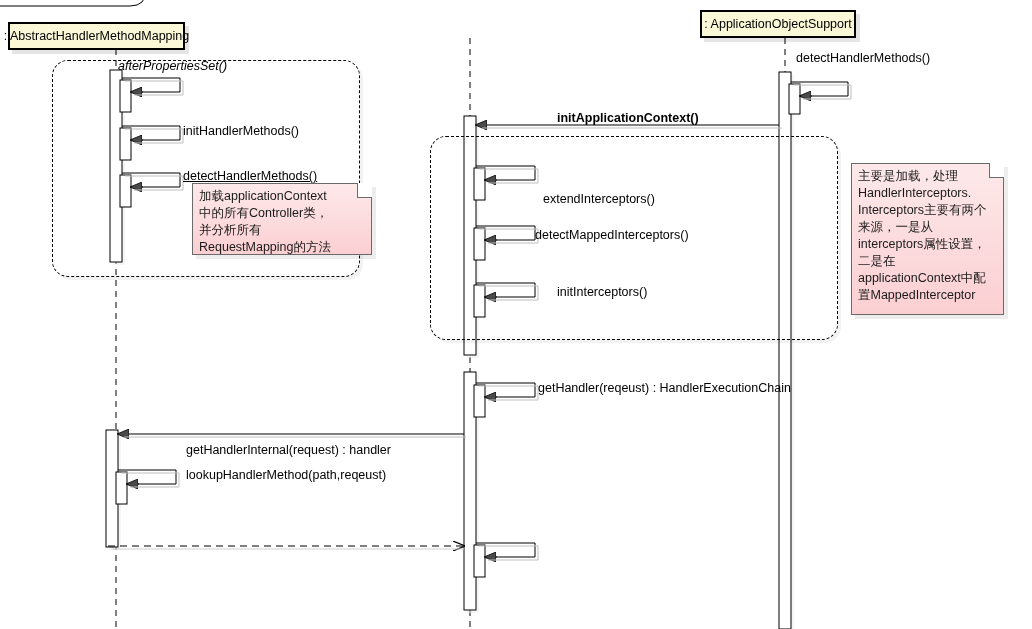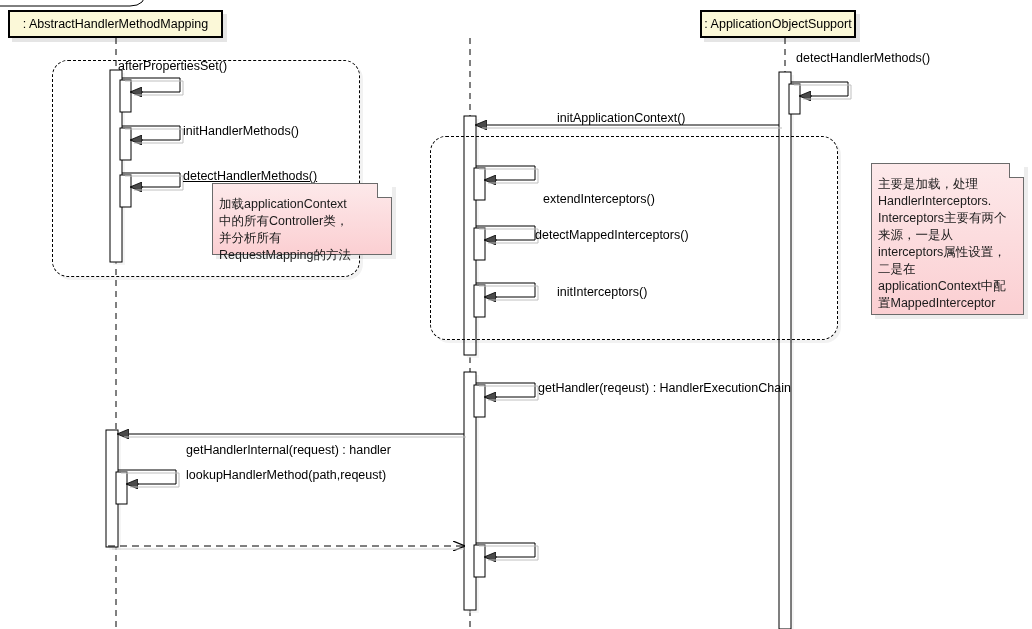--- a/index.html
+++ b/index.html
@@ -62,22 +62,21 @@
   
   .note {
     position: absolute;
     box-sizing: border-box;
     border: 1px solid #6b6b6b;
     background: linear-gradient(180deg, #fde9ea 0%, #fbcfd2 100%);
     box-shadow: 4px 4px 0 rgba(0,0,0,0.07);
     font-size: 12.5px;
     color: #1a1a1a;
     line-height: 17px;
-    padding: 12px 6px;
-    margin-left: 20px;
+    padding: 4px 6px;
   }
   .note .fold {
     position: absolute;
     right: -1px;
     top: -1px;
     width: 14px;
     height: 14px;
     background: #ffffff;
     border-left: 1px solid #6b6b6b;
     border-bottom: 1px solid #6b6b6b;
@@ -192,38 +191,38 @@
       <path d="M 121,473 L 179,473 L 179,487 L 130,487" fill="none" stroke="#bfbfbf" stroke-width="1"></path>
 
       <line x1="108" y1="546" x2="464" y2="546" stroke="#000" stroke-width="1" stroke-dasharray="7,5" marker-end="url(#openArrow)"></line>
       <line x1="112" y1="549" x2="464" y2="549" stroke="#d0d0d0" stroke-width="1"></line>
     </g>
   </svg>
 
   <div class="frame" style="left:52px; top:60px; width:308px; height:217px;"></div>
   <div class="frame" style="left:430px; top:136px; width:408px; height:204px;"></div>
 
-  <div class="lifeline-box" style="left:8px; top:10px; width:215px; height:28px;">
+  <div class="lifeline-box" style="left:8px; top:22px; width:177px; height:28px;">
     <span>: AbstractHandlerMethodMapping</span>
   </div>
 
 
   <div class="lifeline-box" style="left:700px; top:10px; width:156px; height:28px;">
     <span>: ApplicationObjectSupport</span>
   </div>
 
-  <div class="msg-label" style="left:118px; top:60px;">afterPropertiesSet()</div>
+  <div class="msg-label" style="left:118px; top:60px;font-style:italic;">afterPropertiesSet()</div>
 
   <div class="msg-label" style="left:183px; top:125px;">initHandlerMethods()</div>
 
   <div class="msg-label" style="left:183px; top:170px;text-decoration:underline;">detectHandlerMethods()</div>
 
   <div class="msg-label" style="left:796px; top:52px;">detectHandlerMethods()</div>
 
-  <div class="msg-label" style="left:557px; top:112px;">initApplicationContext()</div>
+  <div class="msg-label" style="left:557px; top:112px;font-weight:bold;">initApplicationContext()</div>
 
   <div class="msg-label" style="left:543px; top:166px;margin-top:27px;">extendInterceptors()</div>
 
   <div class="msg-label" style="left:535px; top:229px;">detectMappedInterceptors()</div>
 
   <div class="msg-label" style="left:557px; top:286px;">initInterceptors()</div>
 
   <div class="msg-label" style="left:538px; top:382px;">getHandler(reqeust) : HandlerExecutionChain</div>
 
   <div class="msg-label" style="left:186px; top:421px;margin-top:23px;">getHandlerInternal(request) : handler</div>

